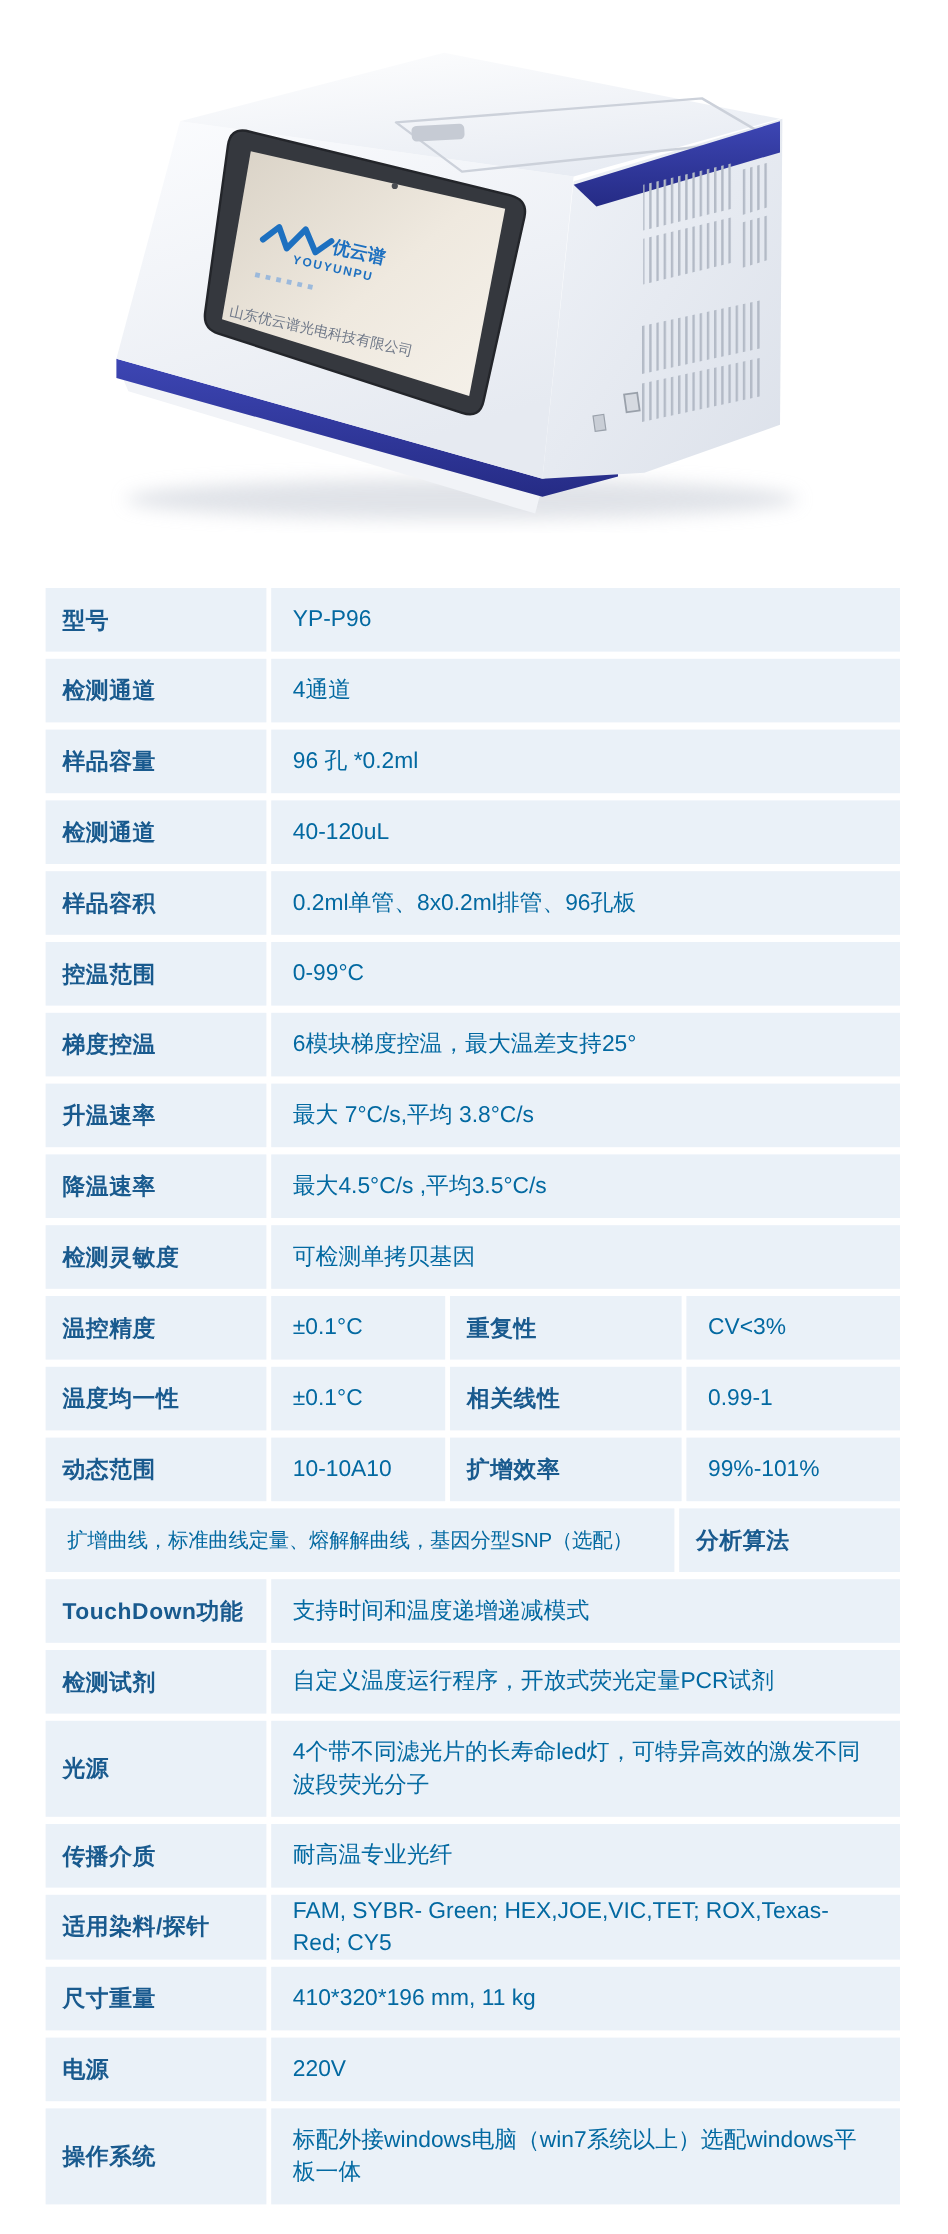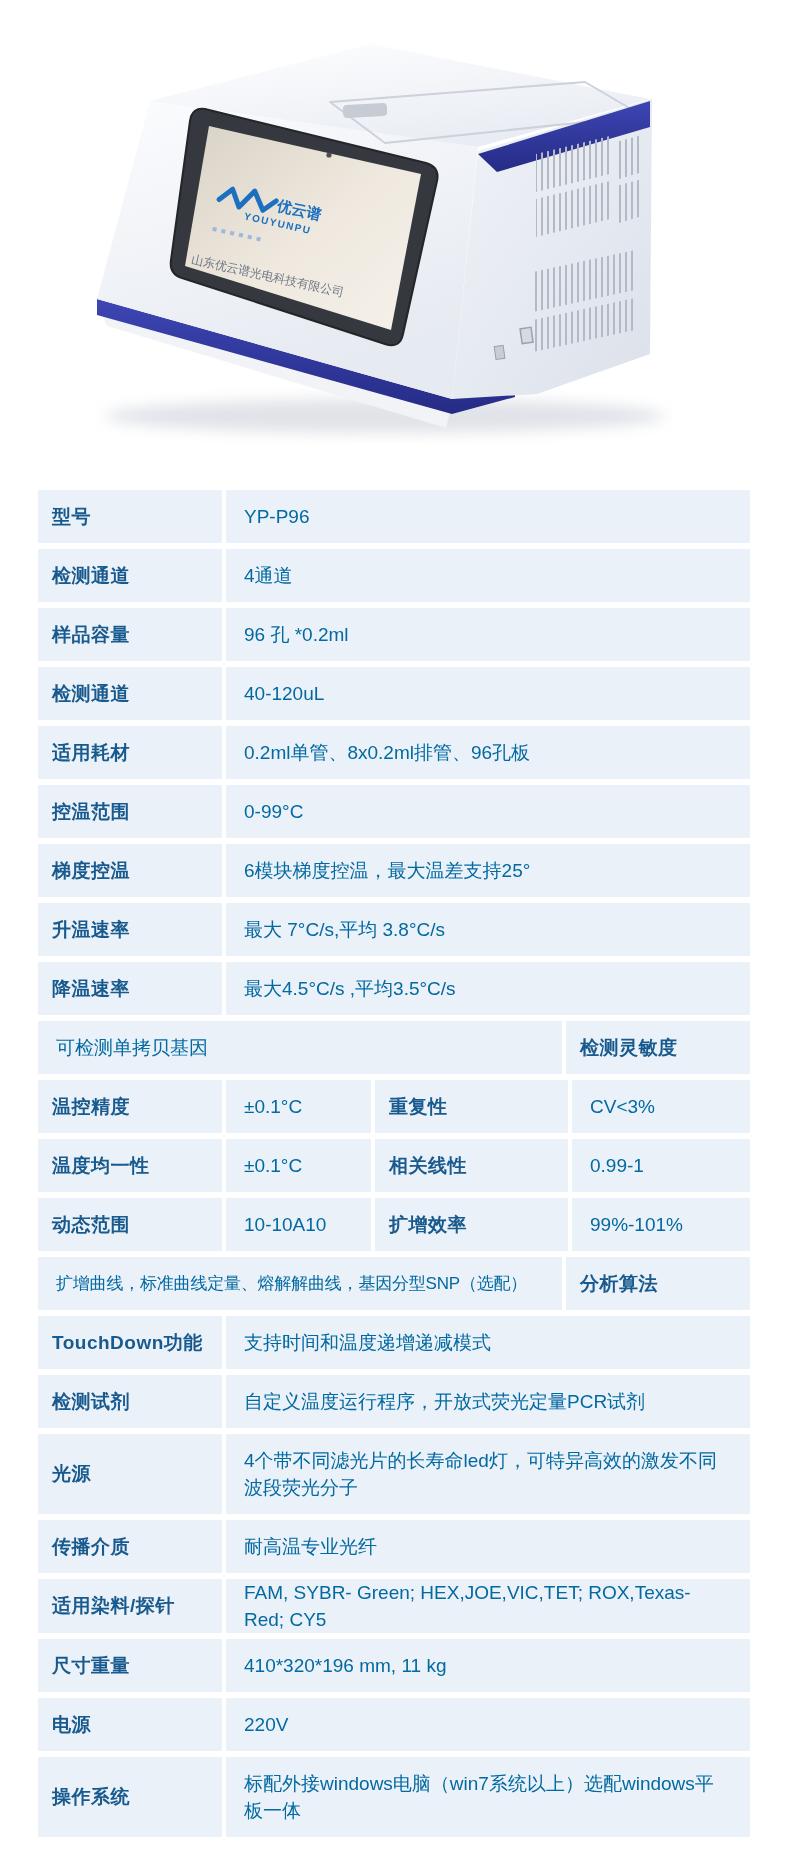--- a/index.html
+++ b/index.html
@@ -126,42 +126,42 @@
     </div>
     <div class="spec-row">
       <div class="cell c1 label-cell">样品容量</div>
       <div class="cell c2w value-cell">96 孔 *0.2ml</div>
     </div>
     <div class="spec-row">
       <div class="cell c1 label-cell">检测通道</div>
       <div class="cell c2w value-cell">40-120uL</div>
     </div>
     <div class="spec-row">
-      <div class="cell c1 label-cell">适用耗材</div>
+      <div class="cell c1 label-cell">样品容积</div>
       <div class="cell c2w value-cell">0.2ml单管、8x0.2ml排管、96孔板</div>
     </div>
     <div class="spec-row">
       <div class="cell c1 label-cell">控温范围</div>
       <div class="cell c2w value-cell">0-99°C</div>
     </div>
     <div class="spec-row">
       <div class="cell c1 label-cell">梯度控温</div>
       <div class="cell c2w value-cell">6模块梯度控温，最大温差支持25°</div>
     </div>
     <div class="spec-row">
       <div class="cell c1 label-cell">升温速率</div>
       <div class="cell c2w value-cell">最大 7°C/s,平均 3.8°C/s</div>
     </div>
     <div class="spec-row">
       <div class="cell c1 label-cell">降温速率</div>
       <div class="cell c2w value-cell">最大4.5°C/s ,平均3.5°C/s</div>
     </div>
     <div class="spec-row">
+      <div class="cell c1 label-cell">检测灵敏度</div>
       <div class="cell c2w value-cell">可检测单拷贝基因</div>
-      <div class="cell c1 label-cell">检测灵敏度</div>
     </div>
     <div class="spec-row">
       <div class="cell c1 label-cell">温控精度</div>
       <div class="cell c2q value-cell">±0.1°C</div>
       <div class="cell c3 label-cell">重复性</div>
       <div class="cell c4 value-cell">CV&lt;3%</div>
     </div>
     <div class="spec-row">
       <div class="cell c1 label-cell">温度均一性</div>
       <div class="cell c2q value-cell">±0.1°C</div>

